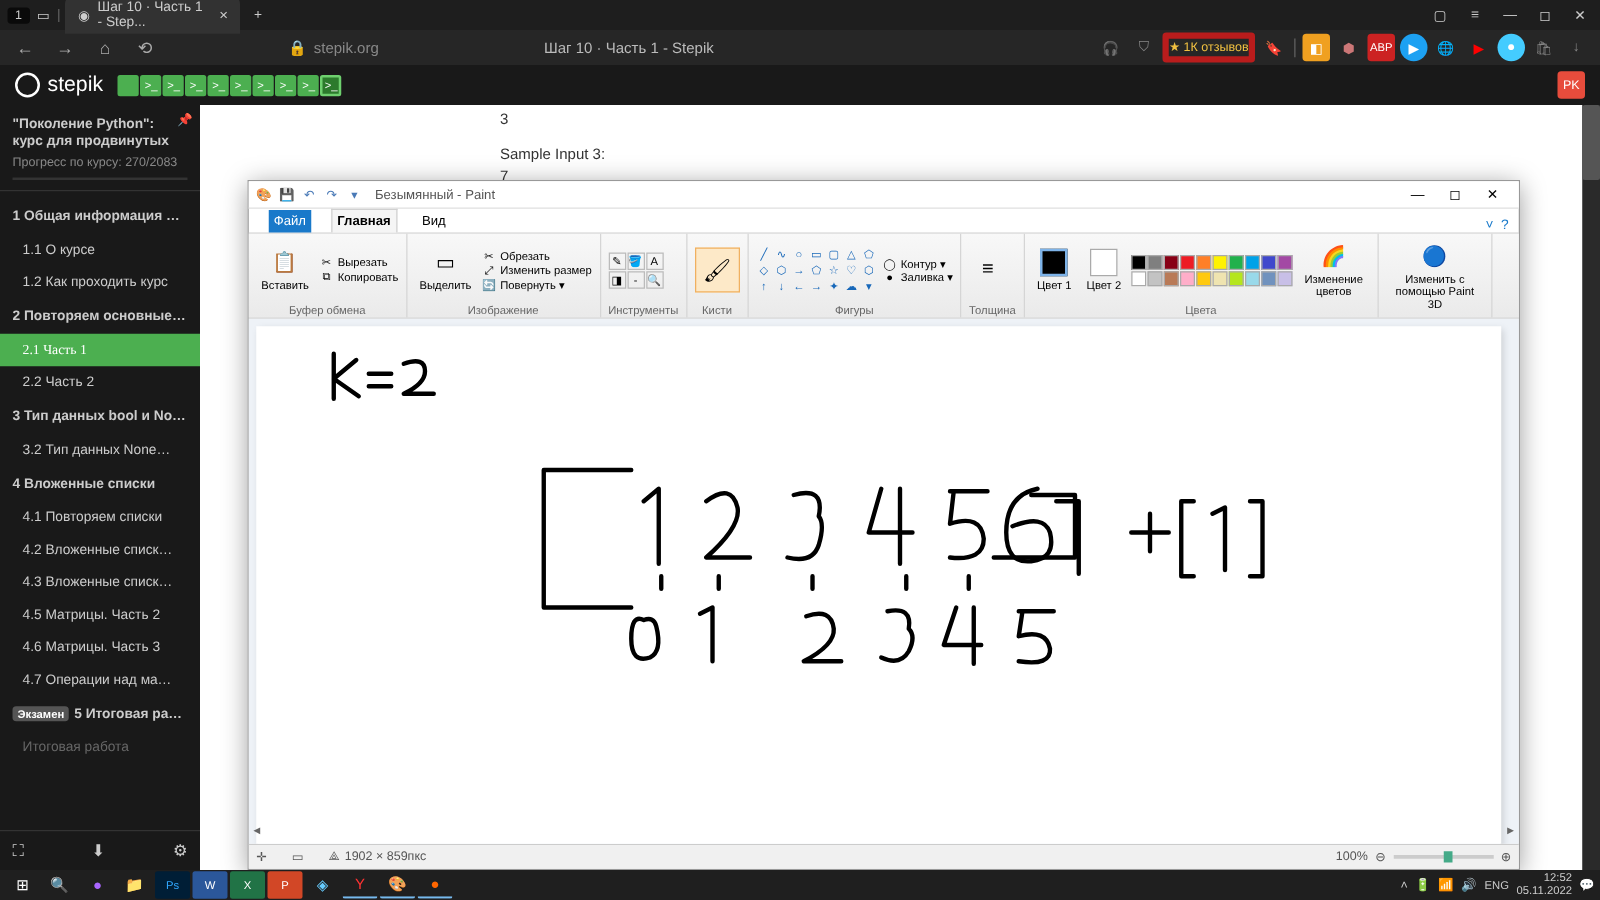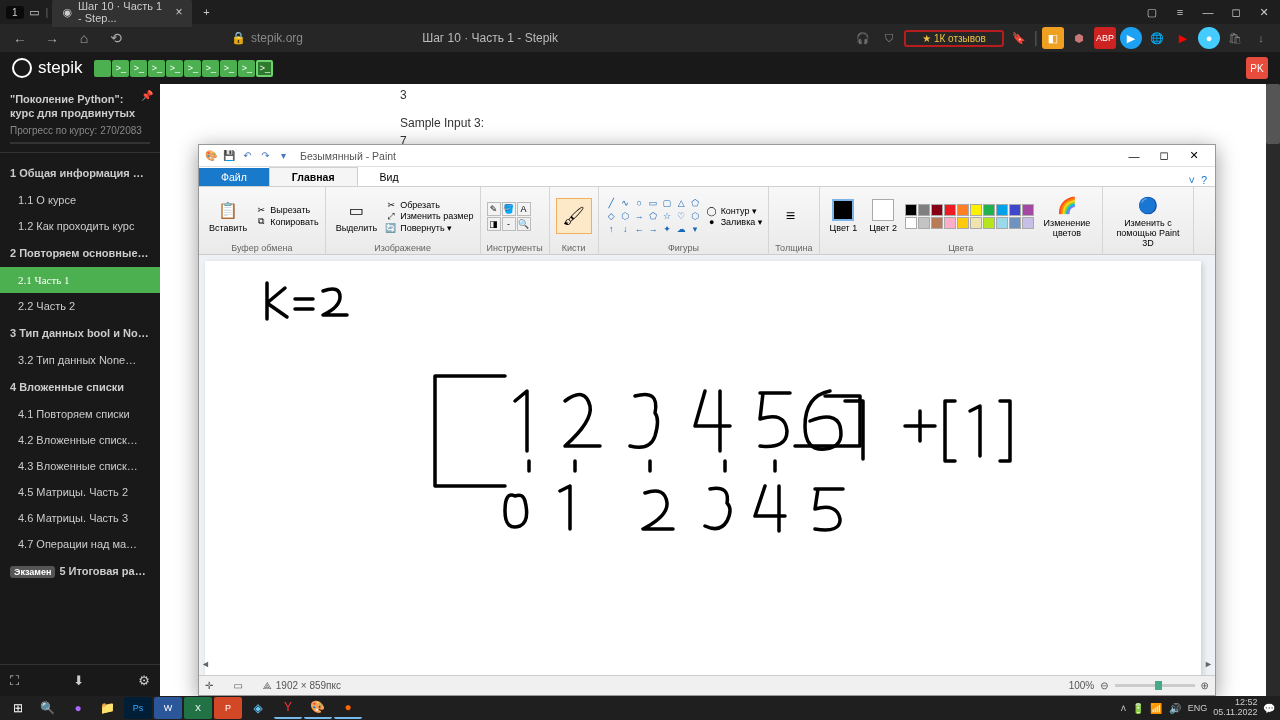--- a/index.html
+++ b/index.html
@@ -17,21 +17,21 @@
 .wc { width: 20px; height: 20px; display: flex; align-items: center; justify-content: center; cursor: pointer; }
 
 .toolbar { height: 28px; background: #262626; display: flex; align-items: center; padding: 0 8px; gap: 8px; }
 .nav-btn { width: 24px; height: 24px; display: flex; align-items: center; justify-content: center; color: #aaa; cursor: pointer; font-size: 14px; }
 .url-bar { flex: 1; display: flex; align-items: center; justify-content: center; color: #bbb; font-size: 12px; position: relative; }
 .url-lock { position: absolute; left: 95px; }
 .url-host { position: absolute; left: 115px; color: #888; }
 .page-title-center { font-size: 12px; }
 .tb-right { display: flex; gap: 4px; align-items: center; }
 .tb-icon { width: 22px; height: 22px; display: flex; align-items: center; justify-content: center; border-radius: 3px; font-size: 11px; cursor: pointer; }
-.star-reviews { color: #f0c040; font-size: 10px; border: 2px solid #b91c1c; padding: 1px 16px; border-radius: 3px; }
+.star-reviews { color: #f0c040; font-size: 10px; border: 5px solid #b91c1c; padding: 1px 0; border-radius: 3px; }
 .abp { background: #c22; color: #fff; padding: 1px 3px; font-size: 9px; border-radius: 3px; }
 
 
 .stepik-bar { height: 32px; background: #191919; display: flex; align-items: center; padding: 0 12px; }
 .logo { display: flex; align-items: center; gap: 6px; color: #fff; font-size: 17px; }
 .logo-icon { width: 20px; height: 20px; border: 2px solid #fff; border-radius: 50%; position: relative; }
 .step-pills { margin-left: 12px; display: flex; gap: 1px; }
 .pill { width: 17px; height: 17px; background: #4caf50; border-radius: 2px; display: flex; align-items: center; justify-content: center; font-size: 9px; color: #fff; }
 .pill.last { border: 2px solid #6ed06e; background: #2c7a2c; }
 .user-badge { margin-left: auto; width: 22px; height: 22px; background: #e74c3c; color: #fff; border-radius: 3px; display: flex; align-items: center; justify-content: center; font-size: 10px; position: relative; }
@@ -63,21 +63,21 @@
 
 .paint { position: absolute; left: 198px; top: 144px; width: 1018px; height: 552px; background: #fff; border: 1px solid #999; box-shadow: 0 4px 20px rgba(0,0,0,0.4); display: flex; flex-direction: column; }
 .paint-titlebar { height: 22px; background: #fff; display: flex; align-items: center; font-size: 10.5px; padding: 0 6px; border-bottom: 1px solid #e0e0e0; }
 .qat { display: flex; gap: 5px; align-items: center; }
 .q-icon { width: 13px; height: 13px; display: flex; align-items: center; justify-content: center; font-size: 10px; color: #4a7ab7; cursor: pointer; }
 .paint-title { margin-left: 10px; color: #555; }
 .paint-win-btns { margin-left: auto; display: flex; }
 .pwbtn { width: 30px; height: 20px; display: flex; align-items: center; justify-content: center; cursor: pointer; font-size: 11px; }
 
 .ribbon-tabs { height: 20px; display: flex; align-items: flex-end; font-size: 10.5px; border-bottom: 1px solid #d0d0d0; }
-.rtab { padding: 3px 22px; cursor: pointer; }
+.rtab { padding: 3px 4px; cursor: pointer; margin-left: 16px; }
 .rtab.file { background: #1979ca; color: #fff; }
 .rtab.active { background: #f5f5f5; border: 1px solid #d0d0d0; border-bottom: none; font-weight: bold; }
 .ribbon-help { margin-left: auto; display: flex; gap: 6px; padding-right: 8px; font-size: 11px; color: #1979ca; }
 
 .ribbon { height: 68px; background: linear-gradient(#f8f8f8, #eaeaea); display: flex; border-bottom: 1px solid #ccc; font-size: 9px; }
 .rgroup { padding: 3px 6px 1px; border-right: 1px solid #d5d5d5; display: flex; flex-direction: column; }
 .rgroup-body { flex: 1; display: flex; align-items: center; gap: 4px; }
 .rgroup-label { text-align: center; color: #666; font-size: 9px; padding-top: 1px; }
 .big-btn { display: flex; flex-direction: column; align-items: center; gap: 2px; padding: 2px 4px; cursor: pointer; }
 .big-icon { width: 22px; height: 22px; display: flex; align-items: center; justify-content: center; font-size: 16px; }
@@ -207,20 +207,21 @@
       <div class="nav-section">3  Тип данных bool и None...</div>
       <div class="nav-item">3.2  Тип данных NoneType</div>
       <div class="nav-section">4  Вложенные списки</div>
       <div class="nav-item">4.1  Повторяем списки</div>
       <div class="nav-item">4.2  Вложенные списки. Ча...</div>
       <div class="nav-item">4.3  Вложенные списки. Ча...</div>
       <div class="nav-item">4.5  Матрицы. Часть 2</div>
       <div class="nav-item">4.6  Матрицы. Часть 3</div>
       <div class="nav-item">4.7  Операции над матрица...</div>
       <div class="nav-section"><span class="exam-badge">Экзамен</span>5  Итоговая работа...</div>
+      <div class="nav-item" style="color: rgb(102, 102, 102);">Итоговая работа</div>
     </div>
   <div class="sidebar-bottom">
     <span class="sb-icon">⛶</span>
     <span class="sb-icon">⬇</span>
     <span class="sb-icon">⚙</span>
   </div>
 </div>
 
 <div class="main-area">
   <div class="content-line">3</div>

